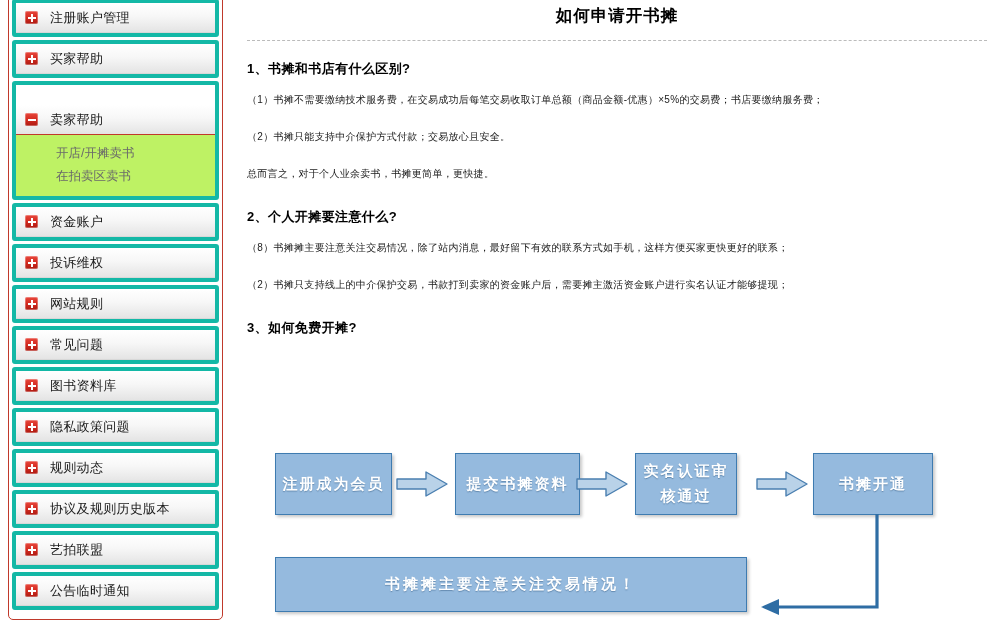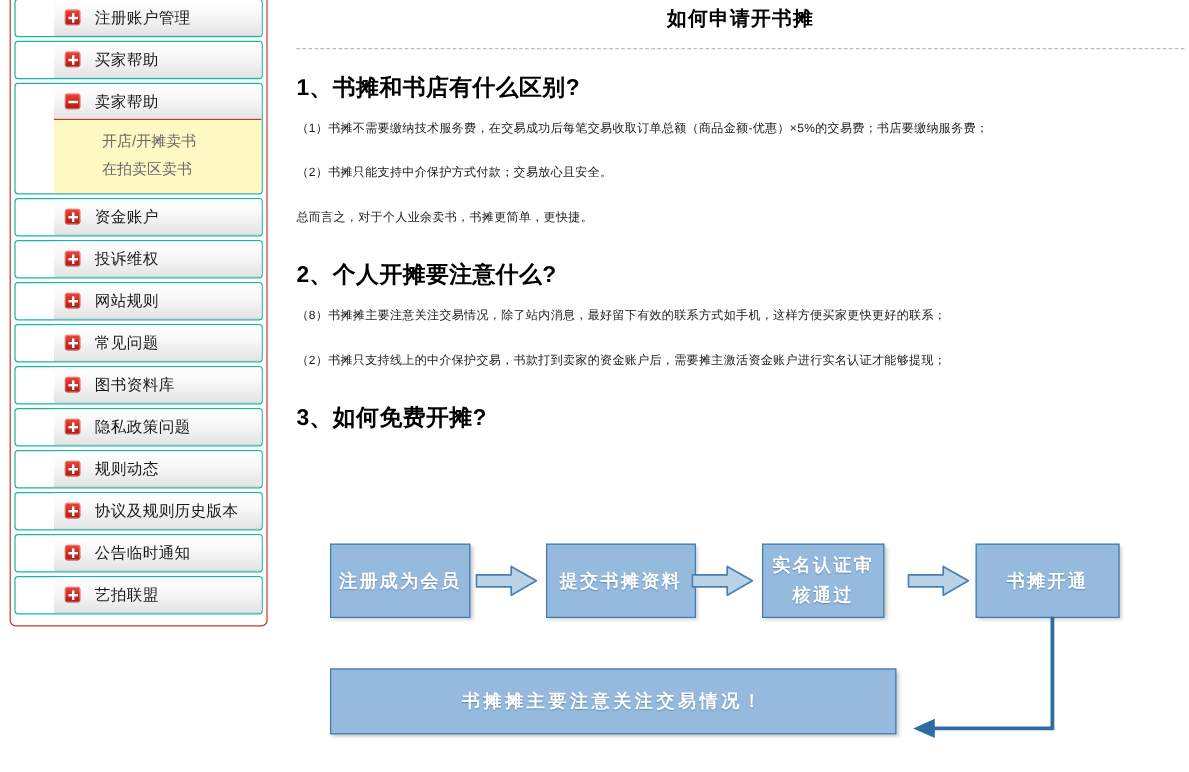--- a/index.html
+++ b/index.html
@@ -26,38 +26,38 @@
     left: 8px;
     top: -6px;
     width: 215px;
     box-sizing: border-box;
     border: 1px solid #c0392b;
     border-radius: 5px;
     background: #ffffff;
     padding: 4px 3px 6px 3px;
   }
   .acc-group {
-    border: 1px solid #14b8a6;
+    border: 4px solid #14b8a6;
     border-radius: 3px;
     margin-bottom: 3px;
     overflow: hidden;
     background: #ffffff;
-    padding-left: 32px;
   }
   .acc-head {
     display: flex;
     align-items: center;
     height: 29px;
     padding-left: 9px;
     background: linear-gradient(to bottom, #ffffff 0%, #f7f7f7 45%, #e4e4e4 100%);
     cursor: pointer;
     border-bottom: 1px solid #d8d8d8;
   }
   .acc-group.is-open .acc-head {
     border-bottom: 1px solid #c0392b;
+    margin-top: 20px;
   }
   .pm-icon {
     width: 13px;
     height: 13px;
     border-radius: 2px;
     background: linear-gradient(to bottom, #e8473c 0%, #d32b20 50%, #ad1b12 100%);
     box-shadow: inset 0 0 0 1px rgba(255,255,255,0.30);
     position: relative;
     flex: 0 0 auto;
   }
@@ -80,21 +80,21 @@
     background: #ffffff;
   }
   .acc-label {
     margin-left: 12px;
     font-size: 13px;
     color: #1a1a1a;
     letter-spacing: 0.3px;
   }
   .acc-body {
     padding: 7px 0 8px 0;
-    background: #fef9c3;
+    background: #bef264;
   }
   .acc-sub {
     font-size: 12.5px;
     color: #6a6a6a;
     padding: 3px 0 3px 40px;
     cursor: pointer;
     line-height: 17px;
   }
 
   
@@ -113,21 +113,21 @@
     padding-top: 5px;
     letter-spacing: 1px;
   }
   #title-rule {
     margin: 13px 4px 0 4px;
     border: 0;
     border-top: 1px dashed #bbbbbb;
     height: 0;
   }
   .q-head {
-    font-size: 19px;
+    font-size: 13px;
     font-weight: bold;
     color: #000000;
     margin: 19px 0 0 4px;
     letter-spacing: 0.4px;
   }
   .para {
     font-size: 10px;
     color: #1a1a1a;
     line-height: 31px;
     margin: 6px 6px 0 4px;
@@ -256,27 +256,27 @@
       </div>
       <div class="acc-group">
         <div class="acc-head">
           <span class="pm-icon plus"></span>
           <span class="acc-label">协议及规则历史版本</span>
         </div>
       </div>
       <div class="acc-group">
         <div class="acc-head">
           <span class="pm-icon plus"></span>
+          <span class="acc-label">艺拍联盟</span>
+        </div>
+      </div>
+      <div class="acc-group">
+        <div class="acc-head">
+          <span class="pm-icon plus"></span>
           <span class="acc-label">公告临时通知</span>
-        </div>
-      </div>
-      <div class="acc-group">
-        <div class="acc-head">
-          <span class="pm-icon plus"></span>
-          <span class="acc-label">艺拍联盟</span>
         </div>
       </div>
     </div>
 
   <div id="main">
     <div id="page-title">如何申请开书摊</div>
     <hr id="title-rule">
 
     <div id="sections">
         <div class="q-head">1、书摊和书店有什么区别?</div>

